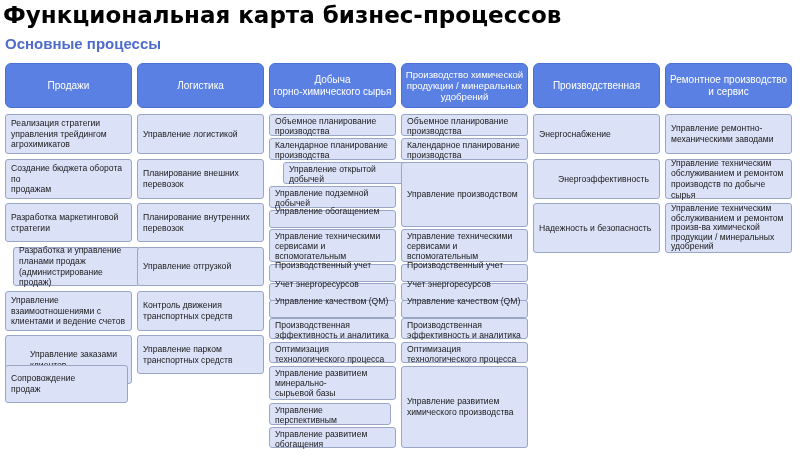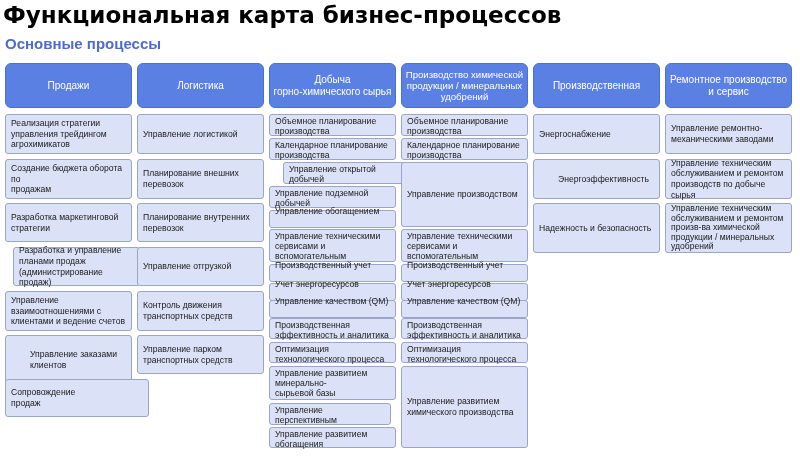--- a/index.html
+++ b/index.html
@@ -57,21 +57,21 @@
 <div class="box" style="left:5px;top:203px;width:127px;height:39px;">Разработка маркетинговой
 стратегии</div>
 <div class="box" style="left:5px;top:247px;width:127px;height:39px;margin-left:8px;">Разработка и управление
 планами продаж
 (администрирование продаж)</div>
 <div class="box" style="left:5px;top:291px;width:127px;height:40px;">Управление
 взаимоотношениями с
 клиентами и ведение счетов</div>
 <div class="box" style="left:5px;top:335px;width:127px;height:49px;padding-left:24px;">Управление заказами
 клиентов</div>
-<div class="box" style="left:5px;top:379px;width:144px;height:38px;">Сопровождение
+<div class="box" style="left:5px;top:365px;width:123px;height:38px;">Сопровождение
 продаж</div>
 
 <div class="box" style="left:137px;top:114px;width:127px;height:40px;">Управление логистикой</div>
 <div class="box" style="left:137px;top:159px;width:127px;height:40px;">Планирование внешних
 перевозок</div>
 <div class="box" style="left:137px;top:203px;width:127px;height:39px;">Планирование внутренних
 перевозок</div>
 <div class="box" style="left:137px;top:247px;width:127px;height:39px;">Управление отгрузкой</div>
 <div class="box" style="left:137px;top:291px;width:127px;height:40px;">Контроль движения
 транспортных средств</div>

